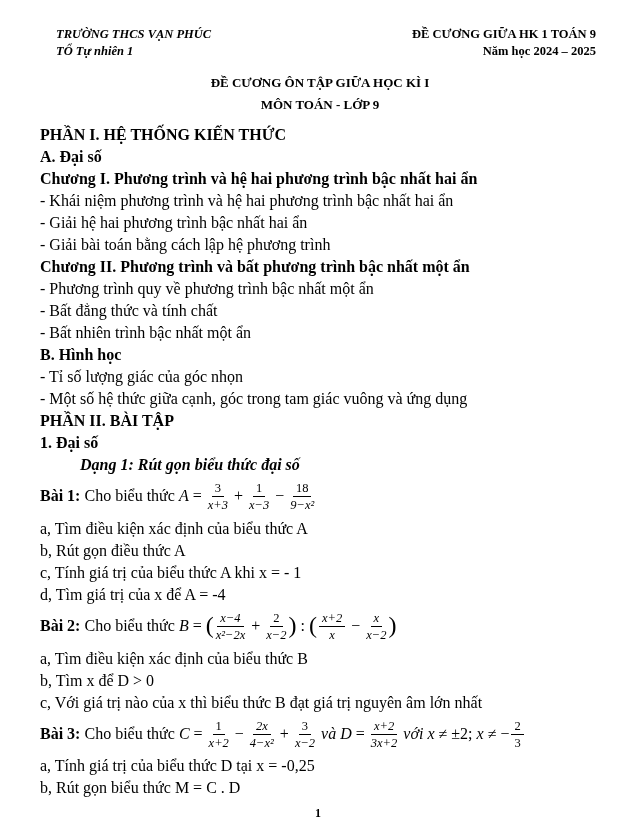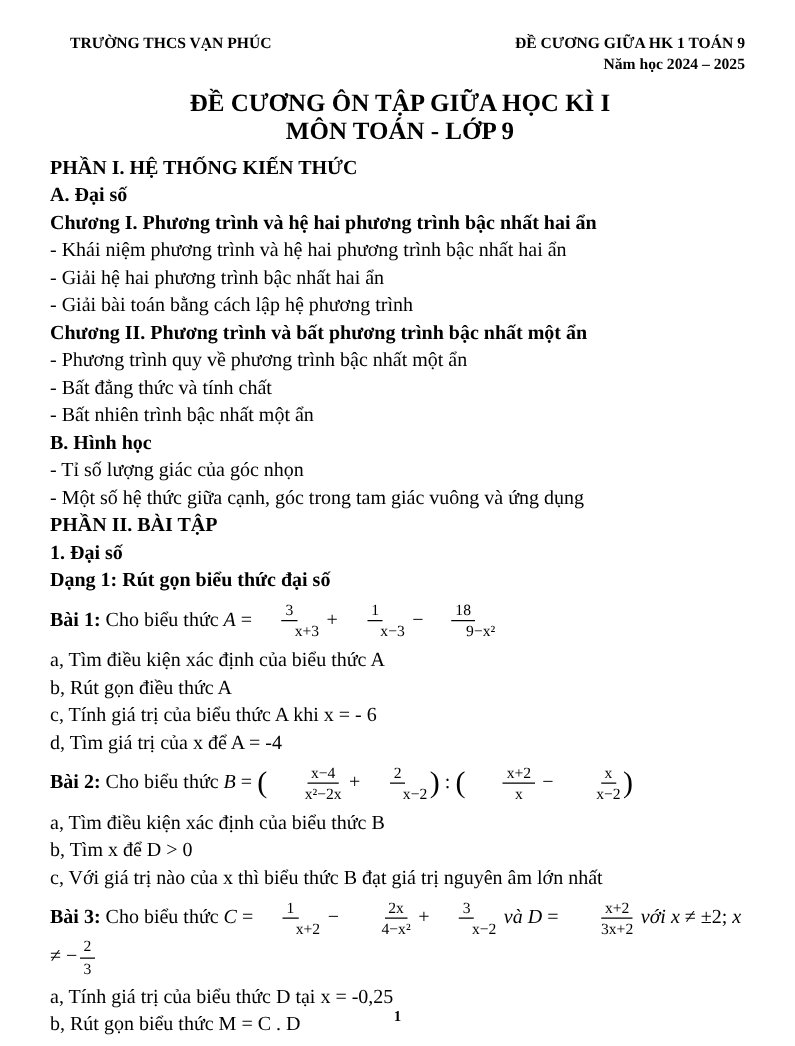--- a/index.html
+++ b/index.html
@@ -6,46 +6,47 @@
   .page{
     position:relative;
     width:636px;height:837px;
     background:#fff;color:#000;
     font-family:"Liberation Serif","DejaVu Serif",serif;
     overflow:hidden;
     box-sizing:border-box;
     padding:26px 36px 0 40px;
   }
   .hdr{display:flex;justify-content:space-between;font-weight:bold;font-size:12.5px;line-height:17px;padding:0 4px 0 16px;}
-  .hdr-left{text-align:left;}
+  .hdr-left{text-align:left;font-style:italic;}
   .hdr-right{text-align:right;}
-  .ttl{text-align:center;font-weight:bold;font-size:20px;line-height:22px;margin-top:12px;}
+  .ttl{text-align:center;font-weight:bold;font-size:13px;line-height:22px;margin-top:12px;}
   .body{margin-top:8px;}
   .line{font-size:16px;line-height:22px;white-space:pre-wrap;}
   .line.bold{font-weight:bold;}
-  .line.bolditalic{font-weight:bold;}
+  .line.bolditalic{font-weight:bold;font-style:italic;margin-left:40px;}
   .line.math{padding:5px 0;}
   .sg-b{font-weight:bold;text-align:center;}
   .sg-v{font-style:italic;}
   .sg-i{font-style:italic;}
   .sg-p{font-size:150%;vertical-align:-0.12em;line-height:1;}
   .frac{display:inline-flex;flex-direction:column;align-items:center;vertical-align:middle;font-size:12.5px;line-height:1.15;margin:0 2px;text-align:center;}
   .frac .num{border-bottom:1px solid #000;padding:0 3px 1px;}
   .frac .den{padding-top:1px;}
-  .frac .it{margin-left:28px;}
+  .frac .it{font-style:italic;}
   .footer{position:absolute;bottom:16px;left:0;right:0;text-align:center;font-size:12px;font-weight:bold;}
 </style>
 </head>
 <body>
 
 <div class="page">
 
   <div class="hdr">
     <div class="hdr-left">
       <div>TRƯỜNG THCS VẠN PHÚC</div>
+      <div>TỔ Tự nhiên 1</div>
     </div>
     <div class="hdr-right">
       <div>ĐỀ CƯƠNG GIỮA HK 1 TOÁN 9</div>
       <div>Năm học 2024 – 2025</div>
     </div>
   </div>
 
   <div class="ttl">
     <div>ĐỀ CƯƠNG ÔN TẬP GIỮA HỌC KÌ I</div>
     <div>MÔN TOÁN - LỚP 9</div>
@@ -64,21 +65,21 @@
       <div class="line">- Bất nhiên trình bậc nhất một ẩn</div>
       <div class="line bold">B. Hình học</div>
       <div class="line">- Tỉ số lượng giác của góc nhọn</div>
       <div class="line">- Một số hệ thức giữa cạnh, góc trong tam giác vuông và ứng dụng</div>
       <div class="line bold">PHẦN II. BÀI TẬP</div>
       <div class="line bold">1. Đại số</div>
       <div class="line bolditalic">Dạng 1: Rút gọn biểu thức đại số</div>
       <div class="line math"><span class="sg-b">Bài 1:</span><span class="sg-t"> Cho biểu thức </span><span class="sg-v">A</span><span class="sg-t"> = </span><span class="frac"><span class="num">3</span><span class="den it">x+3</span></span><span class="sg-t"> + </span><span class="frac"><span class="num">1</span><span class="den it">x−3</span></span><span class="sg-t"> − </span><span class="frac"><span class="num">18</span><span class="den it">9−x²</span></span></div>
       <div class="line">a, Tìm điều kiện xác định của biểu thức A</div>
       <div class="line">b, Rút gọn điều thức A</div>
-      <div class="line">c, Tính giá trị của biểu thức A khi x = - 6</div>
+      <div class="line">c, Tính giá trị của biểu thức A khi x = - 1</div>
       <div class="line">d, Tìm giá trị của x để A = -4</div>
       <div class="line math"><span class="sg-b">Bài 2:</span><span class="sg-t"> Cho biểu thức </span><span class="sg-v">B</span><span class="sg-t"> = </span><span class="sg-p">(</span><span class="frac"><span class="num it">x−4</span><span class="den it">x²−2x</span></span><span class="sg-t"> + </span><span class="frac"><span class="num">2</span><span class="den it">x−2</span></span><span class="sg-p">)</span><span class="sg-t"> : </span><span class="sg-p">(</span><span class="frac"><span class="num it">x+2</span><span class="den it">x</span></span><span class="sg-t"> − </span><span class="frac"><span class="num it">x</span><span class="den it">x−2</span></span><span class="sg-p">)</span></div>
       <div class="line">a, Tìm điều kiện xác định của biểu thức B</div>
       <div class="line">b, Tìm x để D &gt; 0</div>
       <div class="line">c, Với giá trị nào của x thì biểu thức B đạt giá trị nguyên âm lớn nhất</div>
       <div class="line math"><span class="sg-b">Bài 3:</span><span class="sg-t"> Cho biểu thức </span><span class="sg-v">C</span><span class="sg-t"> = </span><span class="frac"><span class="num">1</span><span class="den it">x+2</span></span><span class="sg-t"> − </span><span class="frac"><span class="num it">2x</span><span class="den it">4−x²</span></span><span class="sg-t"> + </span><span class="frac"><span class="num">3</span><span class="den it">x−2</span></span><span class="sg-i"> và </span><span class="sg-v">D</span><span class="sg-t"> = </span><span class="frac"><span class="num it">x+2</span><span class="den it">3x+2</span></span><span class="sg-i"> với </span><span class="sg-v">x</span><span class="sg-t"> ≠ ±2; </span><span class="sg-v">x</span><span class="sg-t"> ≠ −</span><span class="frac"><span class="num">2</span><span class="den">3</span></span></div>
       <div class="line">a, Tính giá trị của biểu thức D tại x = -0,25</div>
       <div class="line">b, Rút gọn biểu thức M = C . D</div>
     </div>
 

